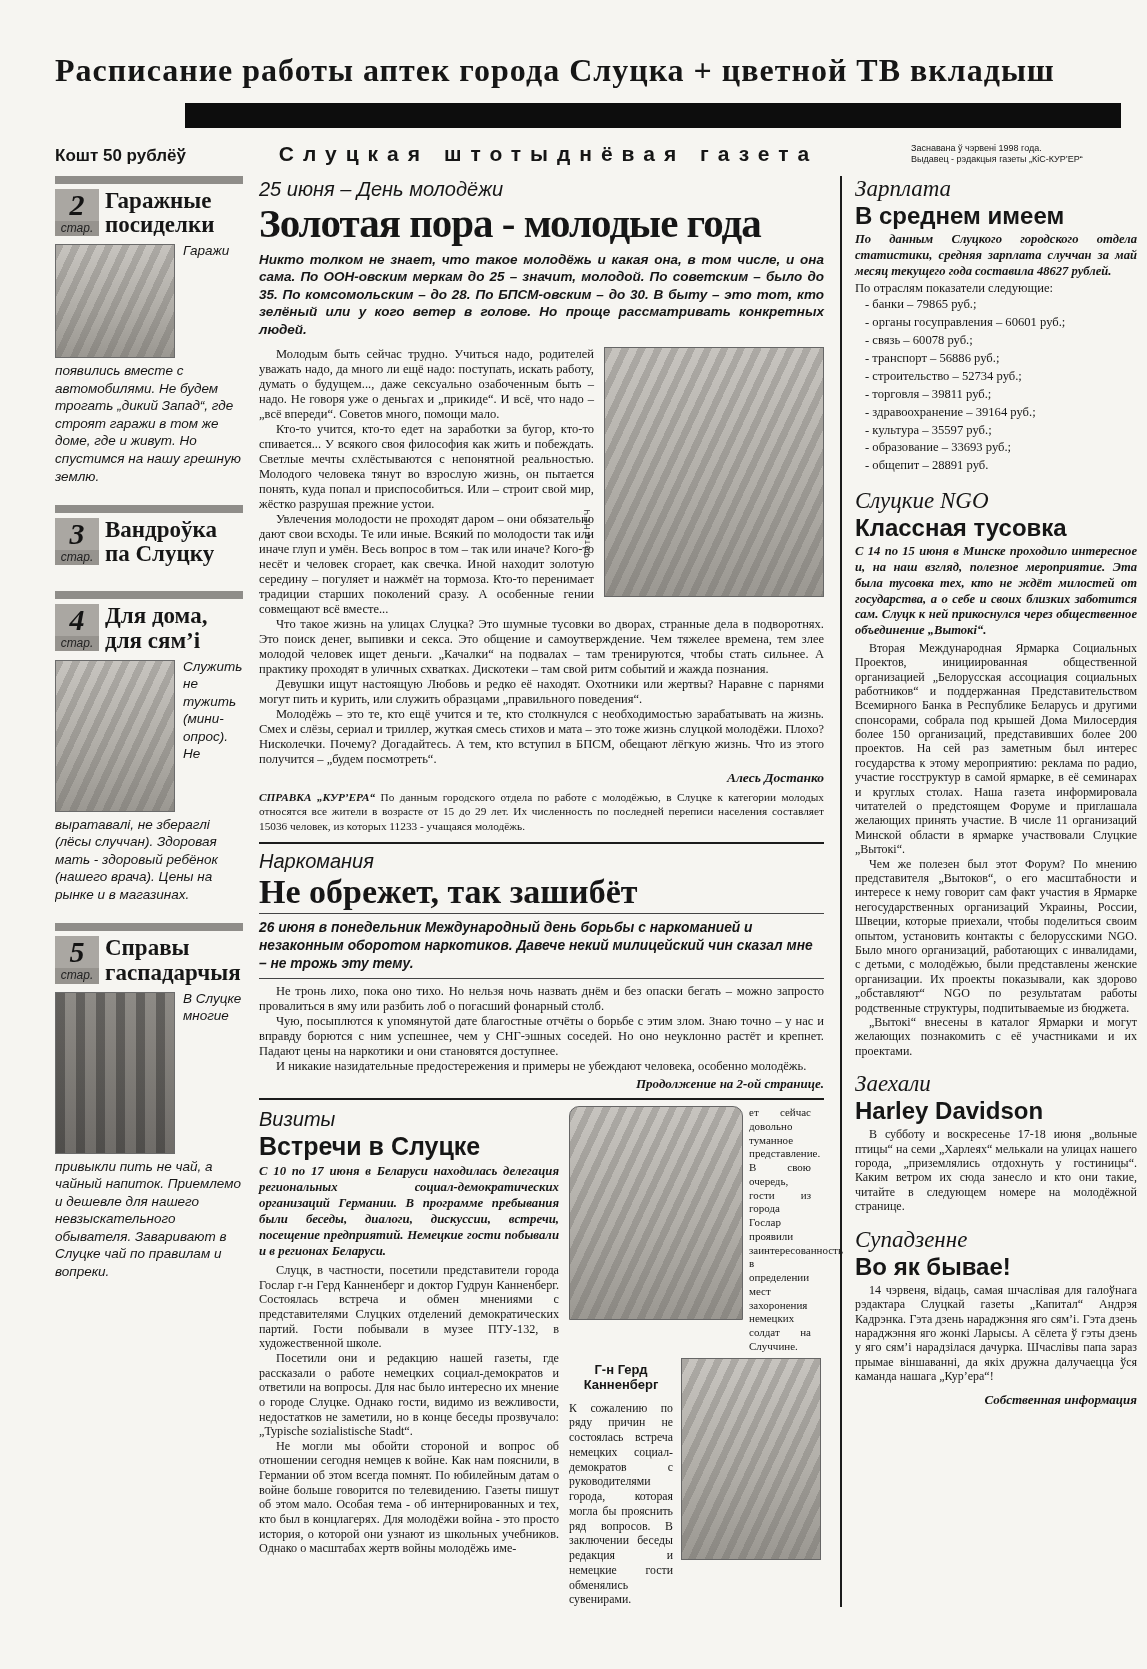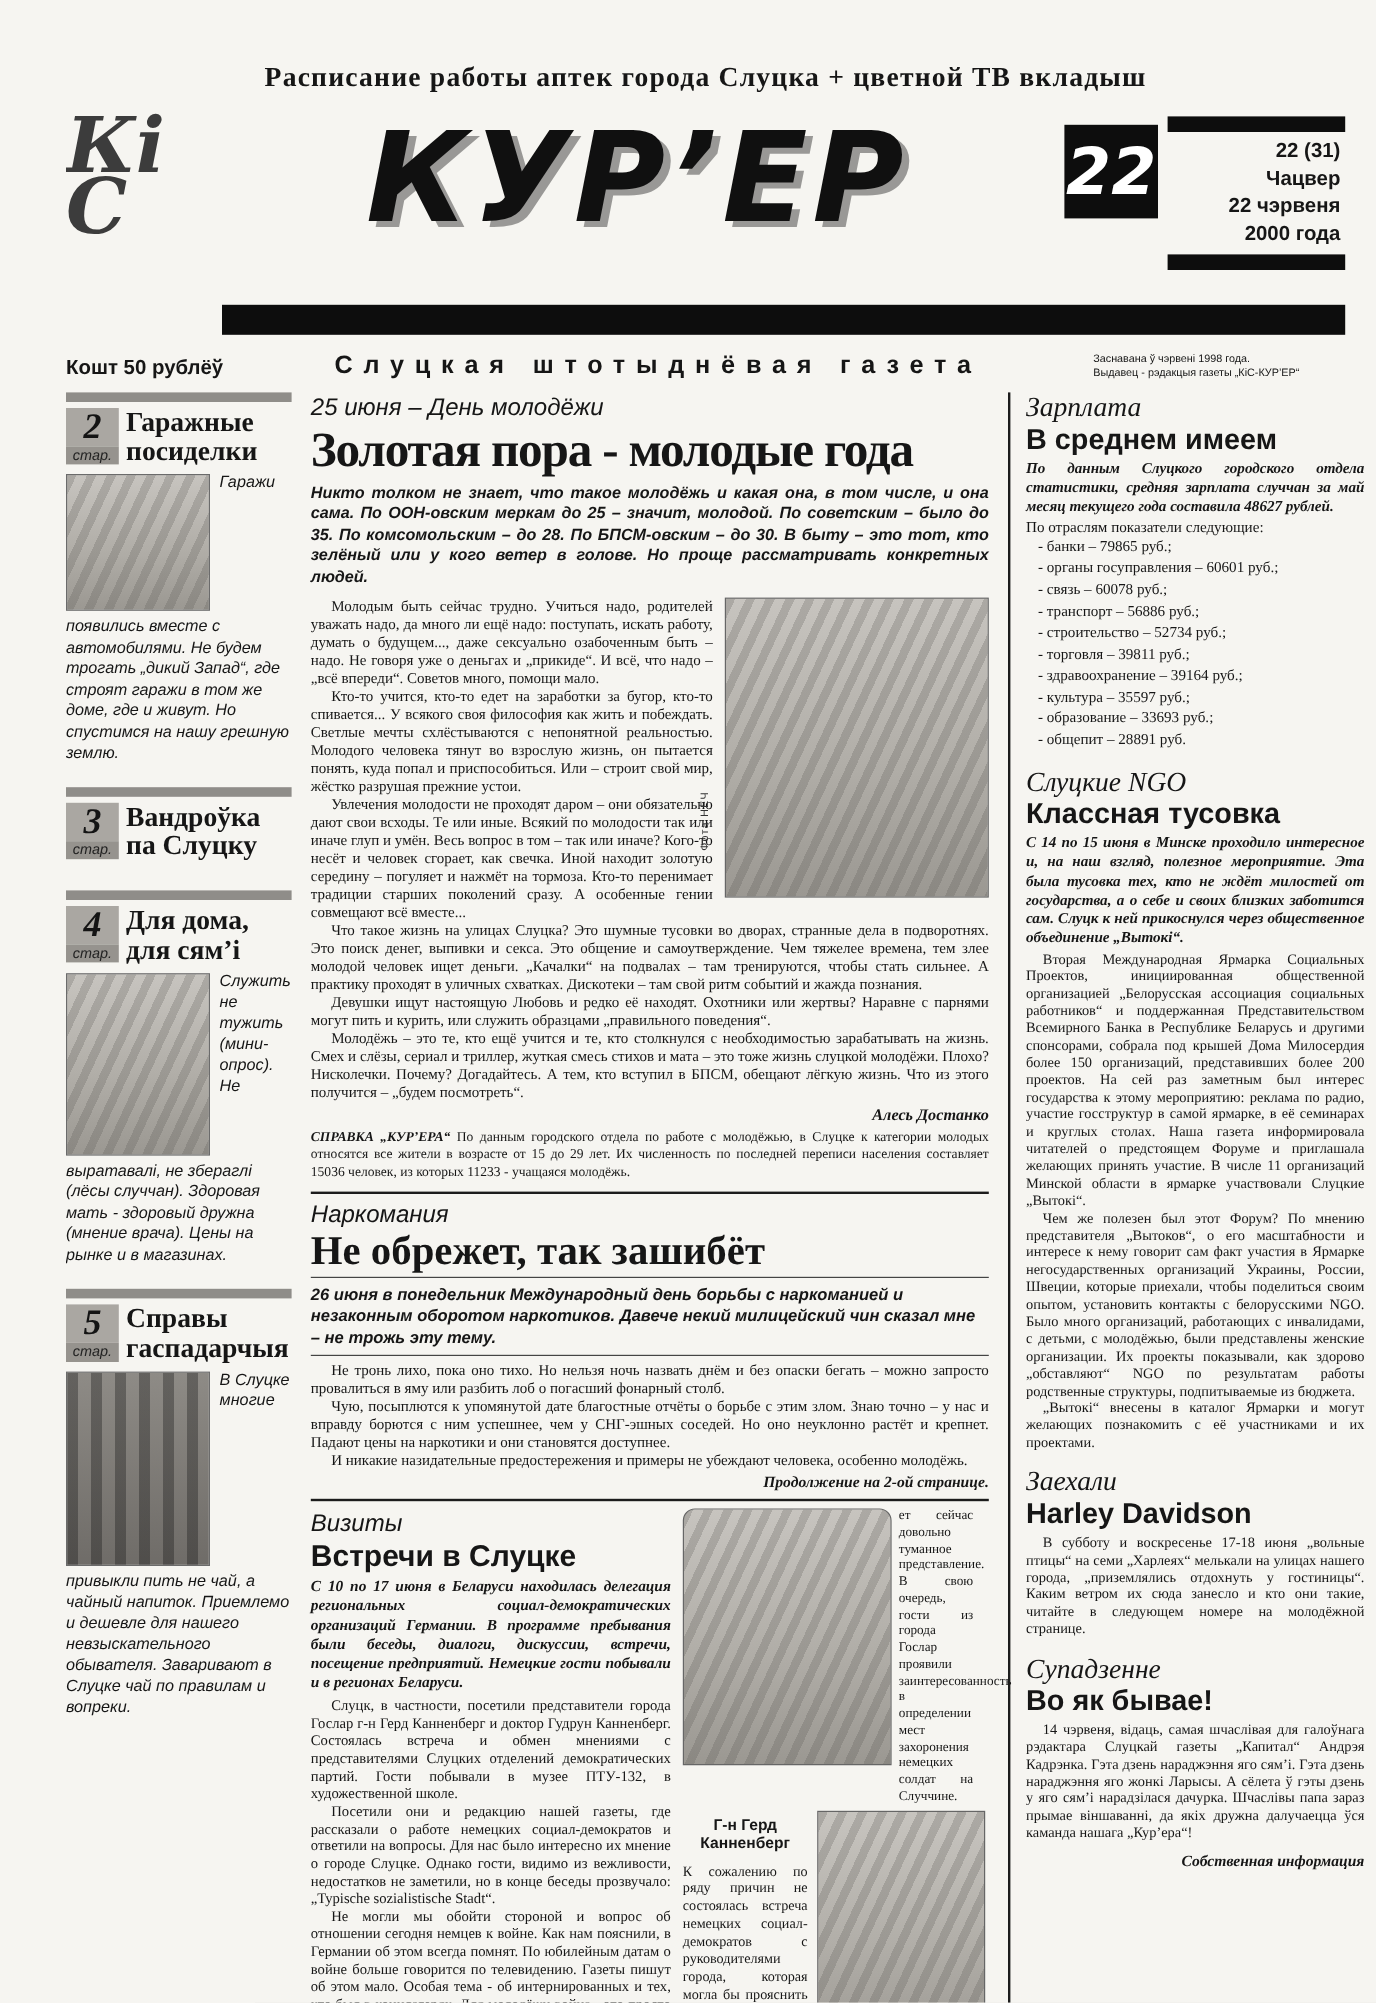--- a/index.html
+++ b/index.html
@@ -9,22 +9,22 @@
     font-family:"Liberation Serif", serif;
     color:#161616;
   }
   .page{
     width:1147px;height:1669px;overflow:hidden;box-sizing:border-box;
     background:#f6f5f1;
     padding:52px 26px 0 55px;
   }
   
   .banner{
-    font-family:"Liberation Serif",serif;font-weight:bold;font-size:23px;
-    text-align:center;letter-spacing:1px;margin-bottom:14px;
+    font-family:"Liberation Serif",serif;font-weight:bold;font-size:32px;
+    letter-spacing:1px;margin-bottom:14px;
   }
   
   .masthead{display:flex;align-items:flex-start;height:160px;}
   .kis-logo{
     width:130px;font-family:"DejaVu Serif",serif;font-style:italic;font-weight:bold;
     font-size:64px;line-height:.8;color:#3c3c3c;letter-spacing:0;
     word-break:break-all;overflow:hidden;height:160px;padding-top:4px;
   }
   .mast-title{
     flex:1;text-align:center;
@@ -164,35 +164,20 @@
   .rc-section{margin-bottom:13px;}
   .signature{text-align:right;font-weight:bold;font-style:italic;font-size:13px;margin-top:8px;}
 </style>
 </head>
 <body>
 
 <div class="page">
 
   <div class="banner">Расписание работы аптек города Слуцка + цветной ТВ вкладыш</div>
 
-  <div class="masthead">
-    <div class="kis-logo">КіС</div>
-    <div class="mast-title">КУР’ЕР</div>
-    <div class="issue-num-box">22</div>
-    <div class="issue-info">
-      <div class="issue-bar"></div>
-      <div class="issue-lines">
-          <div class="issue-line">22 (31)</div>
-          <div class="issue-line">Чацвер</div>
-          <div class="issue-line">22 чэрвеня</div>
-          <div class="issue-line">2000 года</div>
-        </div>
-      <div class="issue-bar"></div>
-    </div>
-  </div>
   <div class="mast-rule"></div>
 
   <div class="subtitle-bar">
     <div class="price">Кошт 50 рублёў</div>
     <div class="tagline">Слуцкая штотыднёвая газета</div>
     <div class="founding">
       <div>Заснавана ў чэрвені 1998 года.</div>
       <div>Выдавец - рэдакцыя газеты „КіС-КУР’ЕР“</div>
     </div>
   </div>
@@ -228,21 +213,21 @@
       <section class="sb-item">
         <div class="sb-head">
           <div class="sb-badge">
             <div class="sb-num">4</div>
             <div class="sb-star">стар.</div>
           </div>
           <h3 class="sb-title">Для дома, для сям’і</h3>
         </div>
         <div class="sb-body">
           <div class="sb-photo photo" style="height:150px"></div>
-          <p class="sb-text">Служить не тужить (мини-опрос). Не выратавалі, не збераглі (лёсы случчан). Здоровая мать - здоровый дружна (мнение врача). Цены на рынке и в магазинах.</p>
+          <p class="sb-text">Служить не тужить (мини-опрос). Не выратавалі, не збераглі (лёсы случчан). Здоровая мать - здоровый ребёнок (нашего врача). Цены на рынке и в магазинах.</p>
         </div>
       </section>
 
       <section class="sb-item">
         <div class="sb-head">
           <div class="sb-badge">
             <div class="sb-num">5</div>
             <div class="sb-star">стар.</div>
           </div>
           <h3 class="sb-title">Справы гаспадарчыя</h3>

